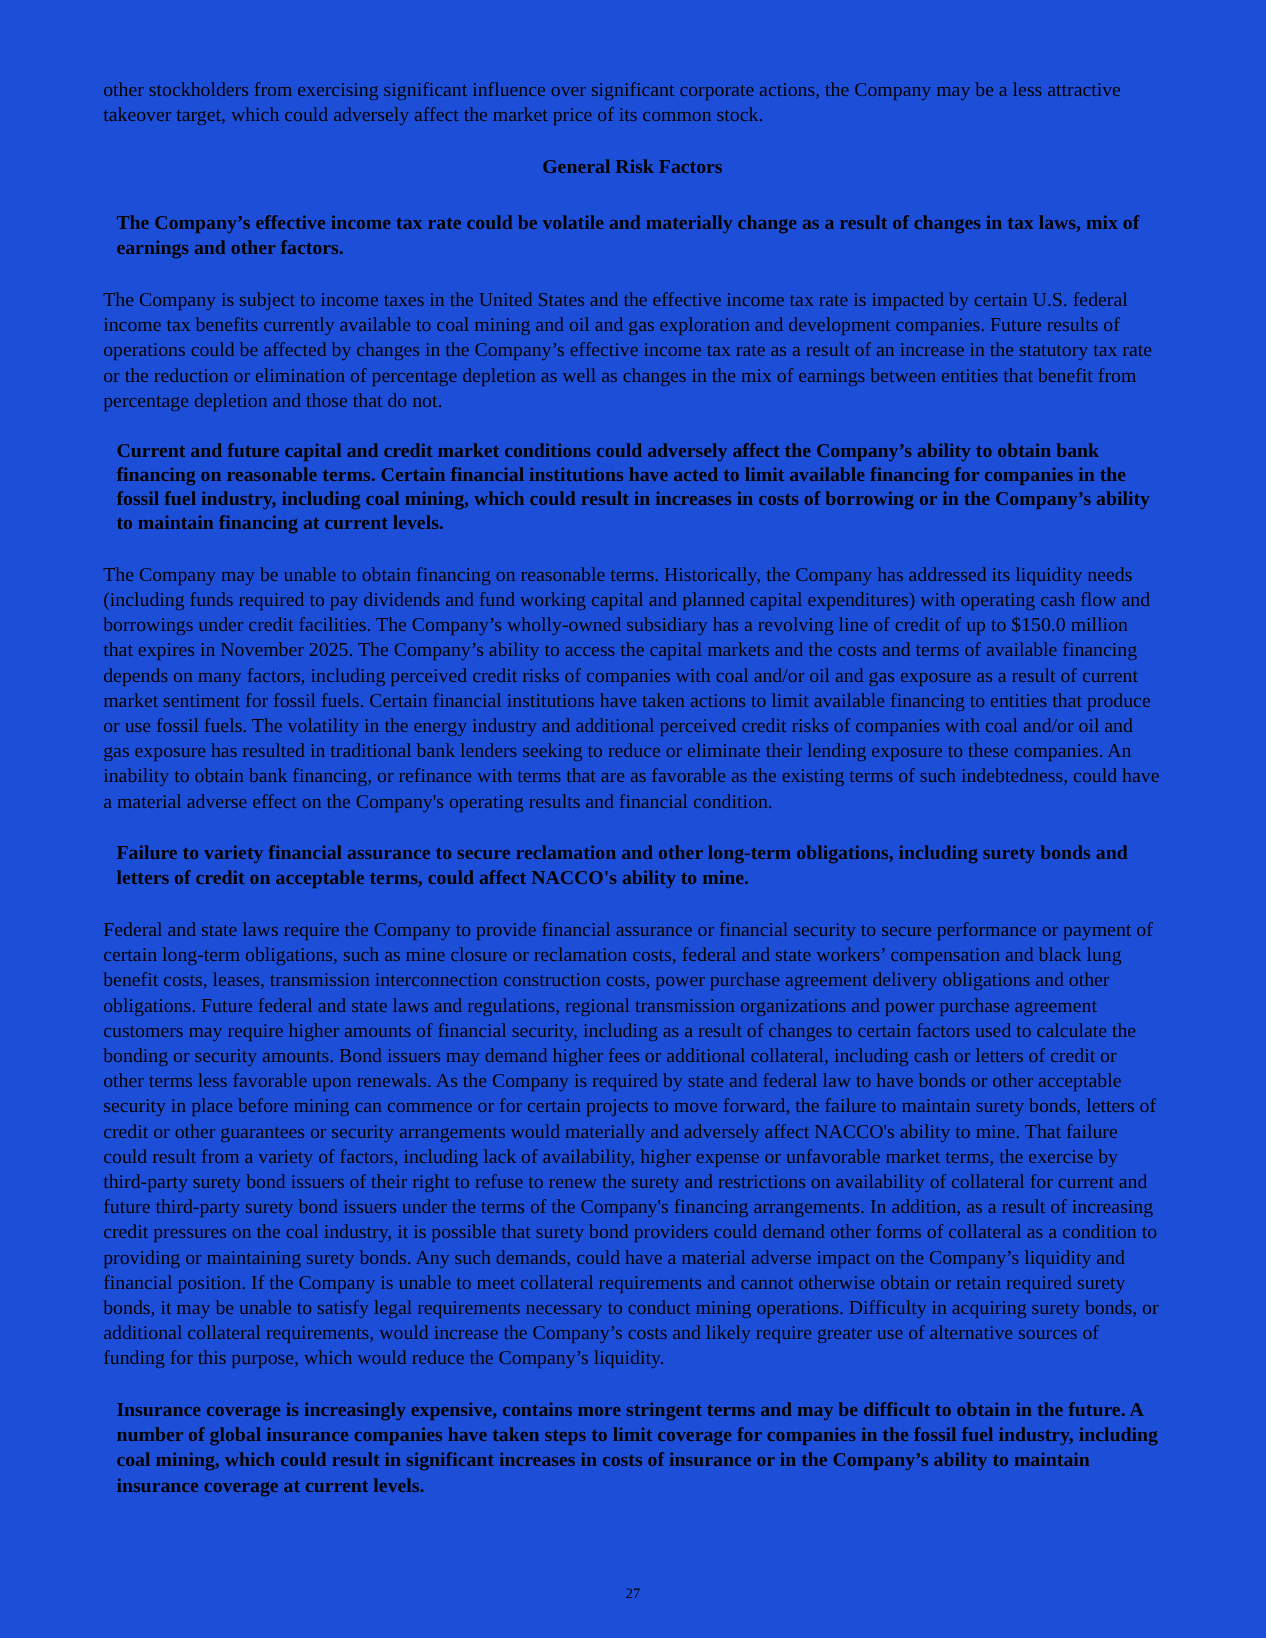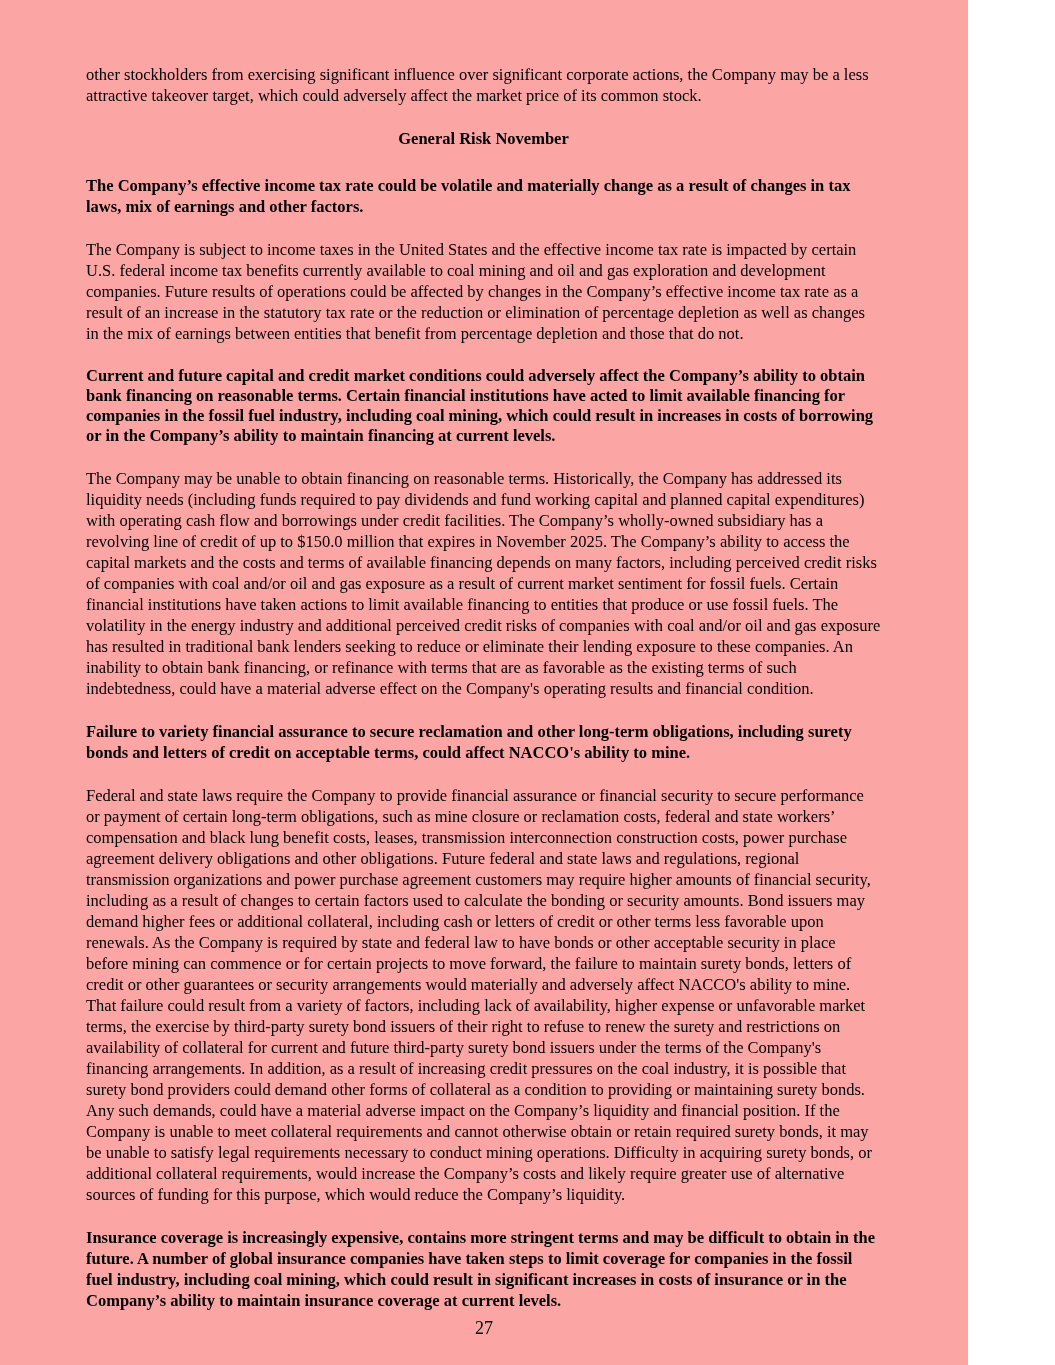--- a/index.html
+++ b/index.html
@@ -2,63 +2,64 @@
 <html><head>
 <meta charset="utf-8">
 <style>
   html, body {
     margin: 0;
     padding: 0;
     background: #ffffff;
   }
   .page {
     position: relative;
-    width: 968px;
+    width: 1055px;
     height: 1365px;
     box-sizing: border-box;
-    background: #fca5a5;
+    background: #1d4ed8;
     padding: 64px 87px 0 86px;
     font-family: "Liberation Serif", serif;
     font-size: 16.5px;
     line-height: 21px;
     color: #000000;
     overflow: hidden;
   }
   .block {
     margin: 0 0 22px 0;
   }
   .bold {
     font-weight: bold;
+    margin-left: 11px;
   }
   .center {
     text-align: center;
   }
   .section-heading {
     margin: 4px 0 26px 0;
   }
   .loose {
     line-height: 20px;
   }
   .page-number {
     position: absolute;
     left: 0;
     right: 0;
     bottom: 26px;
     text-align: center;
-    font-size: 18px;
+    font-size: 12px;
   }
 </style>
 </head>
 <body>
 
 <div class="page">
 
   <p class="block">other stockholders from exercising significant influence over significant corporate actions, the Company may be a less attractive takeover target, which could adversely affect the market price of its common stock.</p>
 
-  <p class="block bold center section-heading">General Risk November</p>
+  <p class="block bold center section-heading">General Risk Factors</p>
 
   <p class="block bold">The Company’s effective income tax rate could be volatile and materially change as a result of changes in tax laws, mix of earnings and other factors.</p>
 
   <p class="block">The Company is subject to income taxes in the United States and the effective income tax rate is impacted by certain U.S. federal income tax benefits currently available to coal mining and oil and gas exploration and development companies. Future results of operations could be affected by changes in the Company’s effective income tax rate as a result of an increase in the statutory tax rate or the reduction or elimination of percentage depletion as well as changes in the mix of earnings between entities that benefit from percentage depletion and those that do not.</p>
 
   <p class="block bold loose">Current and future capital and credit market conditions could adversely affect the Company’s ability to obtain bank financing on reasonable terms. Certain financial institutions have acted to limit available financing for companies in the fossil fuel industry, including coal mining, which could result in increases in costs of borrowing or in the Company’s ability to maintain financing at current levels.</p>
 
   <p class="block">The Company may be unable to obtain financing on reasonable terms. Historically, the Company has addressed its liquidity needs (including funds required to pay dividends and fund working capital and planned capital expenditures) with operating cash flow and borrowings under credit facilities. The Company’s wholly-owned subsidiary has a revolving line of credit of up to $150.0 million that expires in November 2025. The Company’s ability to access the capital markets and the costs and terms of available financing depends on many factors, including perceived credit risks of companies with coal and/or oil and gas exposure as a result of current market sentiment for fossil fuels. Certain financial institutions have taken actions to limit available financing to entities that produce or use fossil fuels. The volatility in the energy industry and additional perceived credit risks of companies with coal and/or oil and gas exposure has resulted in traditional bank lenders seeking to reduce or eliminate their lending exposure to these companies. An inability to obtain bank financing, or refinance with terms that are as favorable as the existing terms of such indebtedness, could have a material adverse effect on the Company's operating results and financial condition.</p>
 
   <p class="block bold">Failure to variety financial assurance to secure reclamation and other long-term obligations, including surety bonds and letters of credit on acceptable terms, could affect NACCO's ability to mine.</p>

